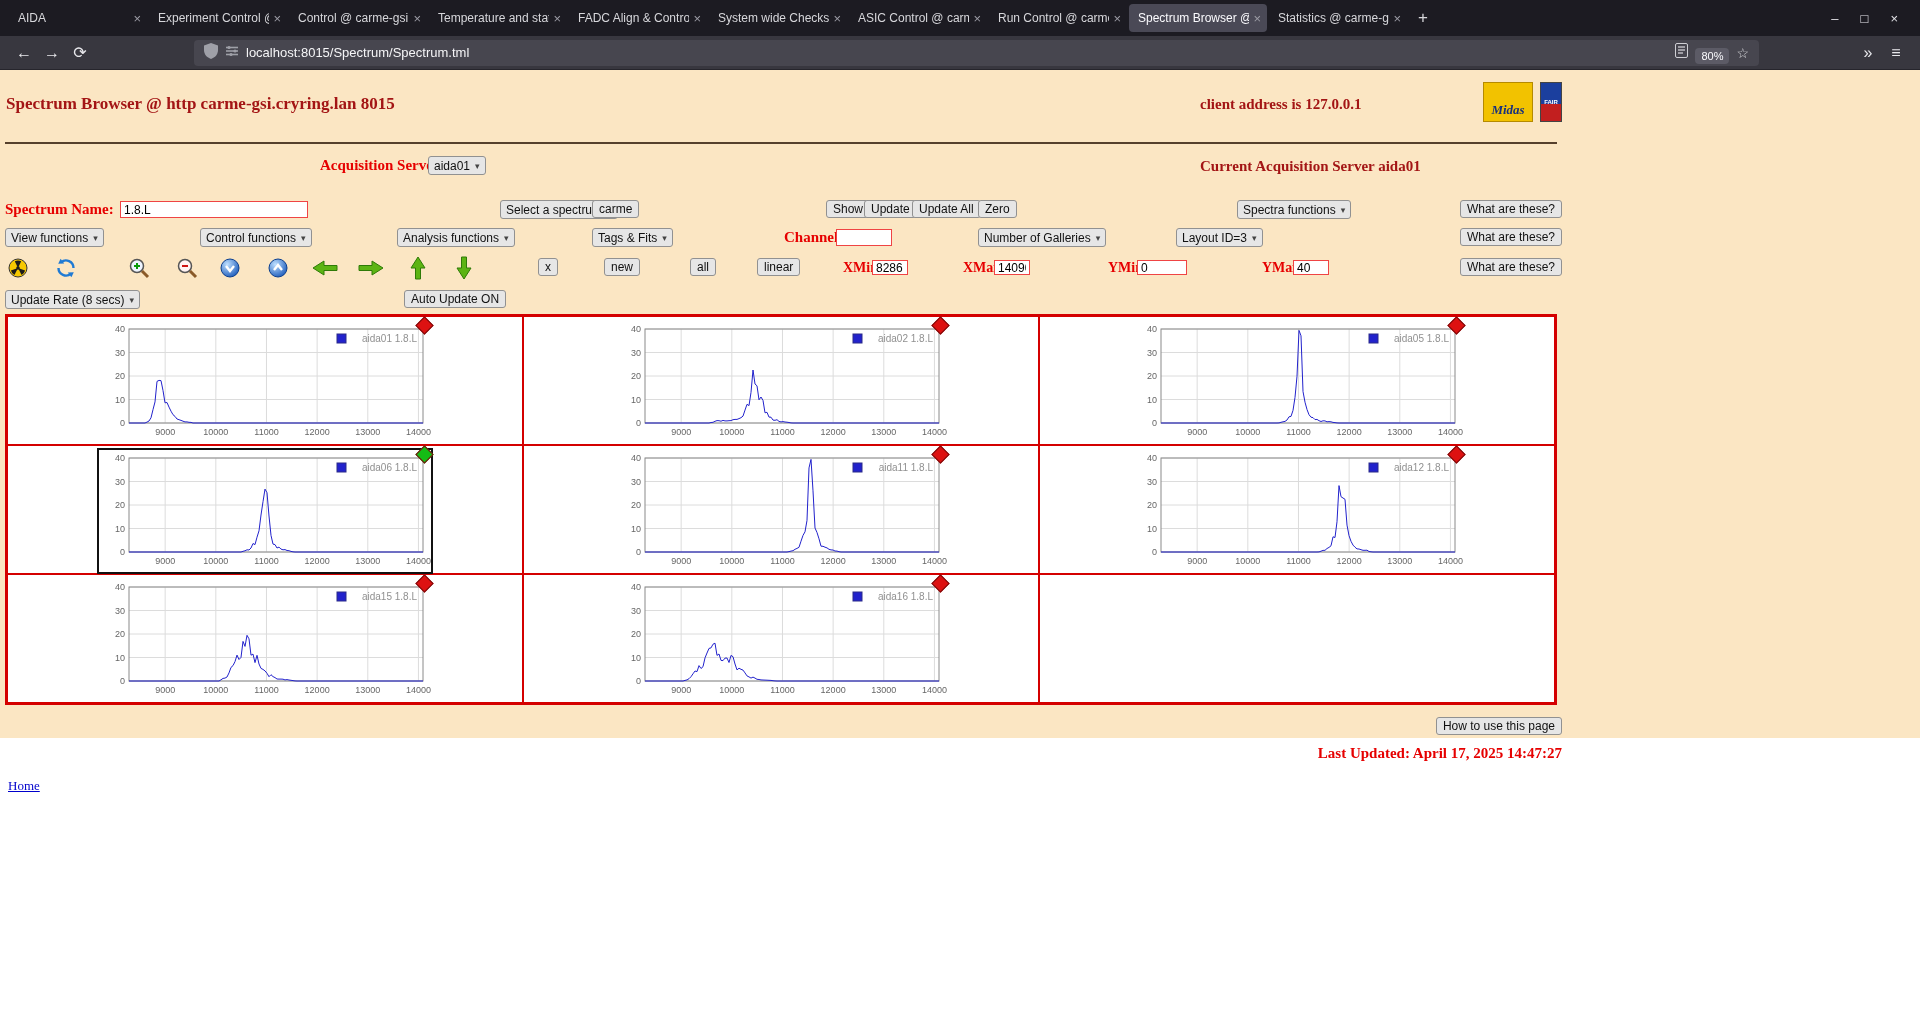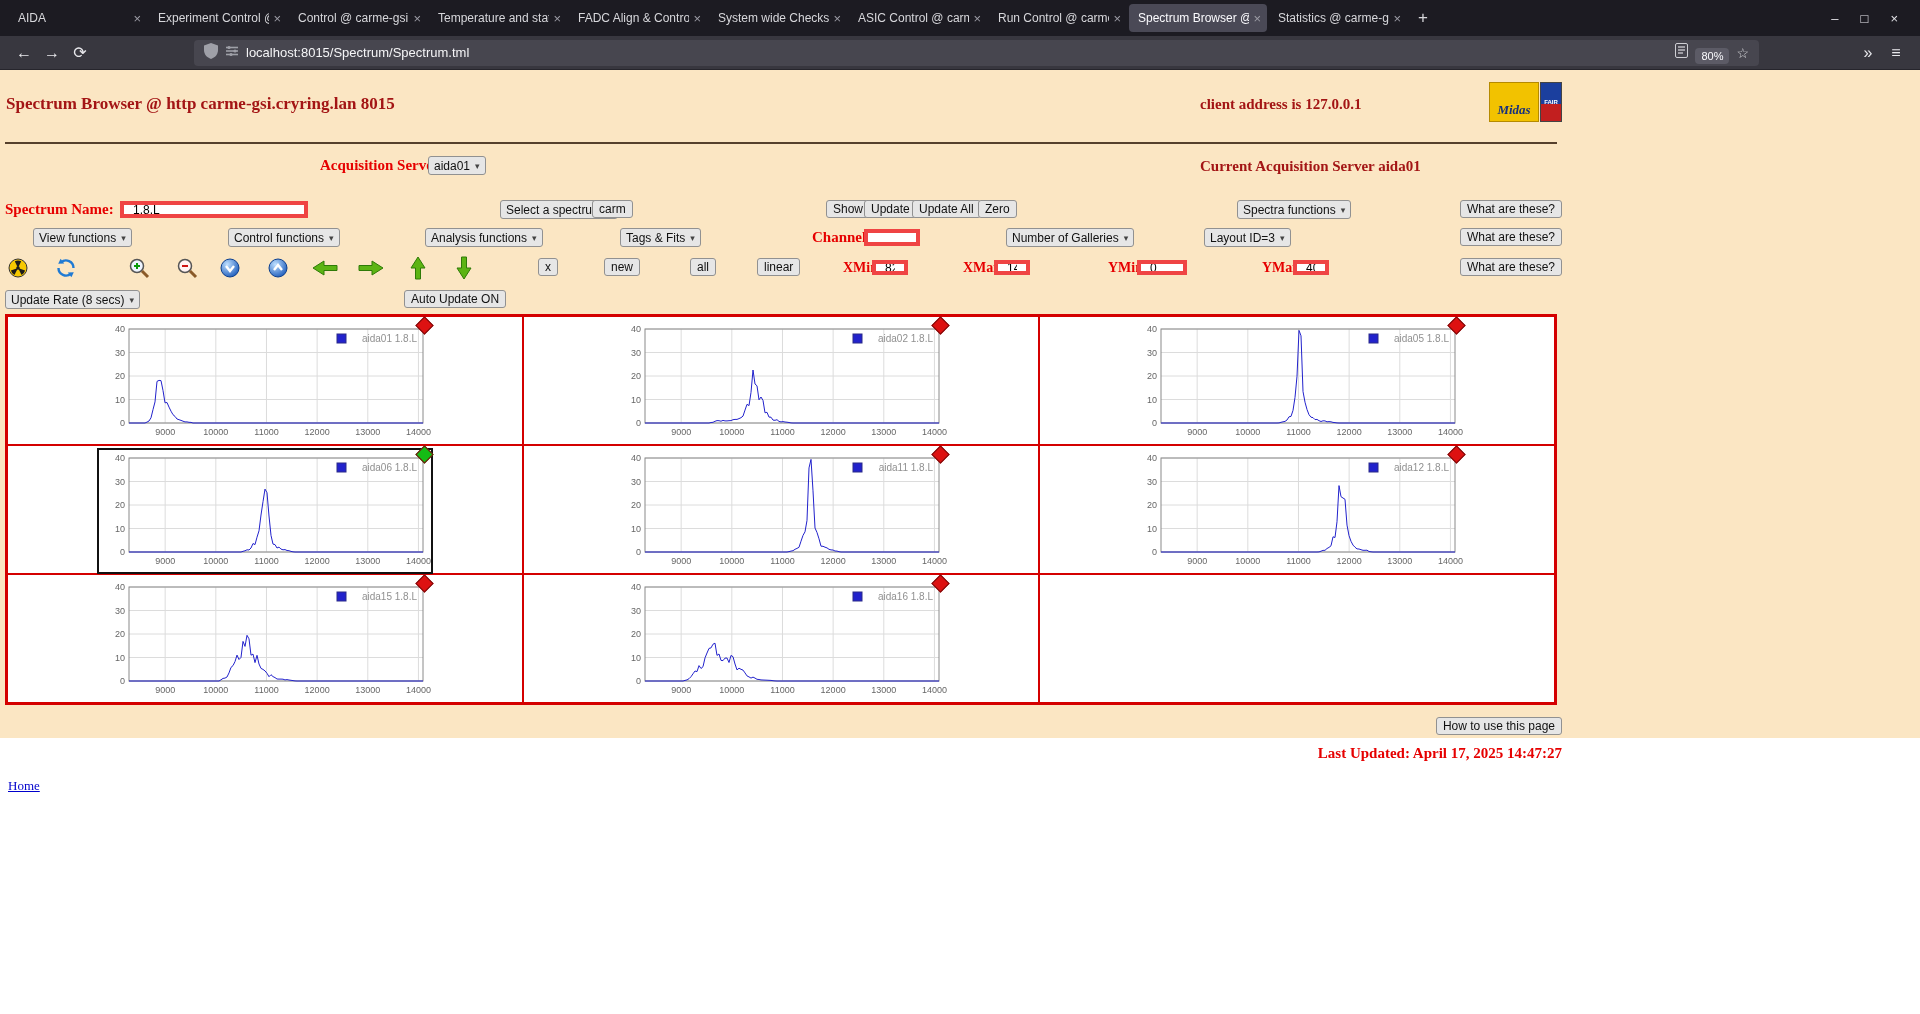--- a/index.html
+++ b/index.html
@@ -23,42 +23,42 @@
   .urltext { color:#f5f5f7; font-size:13px; }
   .ub-spacer { flex:1; }
   .zoompill { background:#5c5b66; color:#fbfbfe; font-size:11px; border-radius:4px; padding:2px 6px;margin-top:6px; }
   .starbtn { color:#d7d7db; font-size:14px; }
   
   .page { background:#fbe6c3; height:668px; position:relative; }
   .content { width:1562px; position:relative; }
   .masthead { position:relative; height:60px; }
   .ptitle { position:absolute; left:6px; top:24px; font:bold 17px "Liberation Serif", serif; color:#a31515; }
   .client { position:absolute; left:1200px; top:26px; font:bold 15px "Liberation Serif", serif; color:#a31515; }
-  .logos { position:absolute; right:0px; top:12px; display:flex; gap:1px; }
+  .logos { position:absolute; right:0px; top:12px; display:flex; gap:7px; }
   .logo-midas { width:50px; height:40px; background:#f2c200; border:1px solid #b58a00; color:#16307e;
                 font:bold italic 13px "Liberation Serif", serif; display:flex; align-items:flex-end; justify-content:center; padding-bottom:3px; }
   .logo-fair { width:22px; height:40px; background:linear-gradient(180deg,#1b3f9e 55%,#c21f1f 55%); border:1px solid #444;
                color:#ffffff; font:bold 6px "Liberation Sans", sans-serif; display:flex; align-items:center; justify-content:center; }
   .rule { border:0; border-top:2px solid #55402c; margin:12px 0 0 5px; width:1552px; }
   .crow { position:relative; }
   .rowB { height:24px; margin-top:12px; }
   .rowC { height:20px; margin-top:20px; }
-  .rowD { height:20px; margin-top:8px;margin-left:28px; }
+  .rowD { height:20px; margin-top:8px; }
   .rowE { height:26px; margin-top:8px; }
   .rowF { height:20px; margin-top:8px; }
   .rlabel { position:absolute; top:1px; font:bold 15px "Liberation Serif", serif; color:#e60000; white-space:nowrap; }
   .rlabel.sm { font-size:14px; top:4px; }
   .current { position:absolute; left:1200px; top:2px; font:bold 15px "Liberation Serif", serif; color:#a31515; }
   .select { position:absolute; top:0; height:19px; background:#e6e6e6; border:1px solid #919191; border-radius:3px;
             display:flex; align-items:center; gap:5px; padding:0 5px; font-size:12px; color:#111; white-space:nowrap; }
   .arr { font-size:9px; color:#444; }
   button { position:absolute; top:0; height:18px; background:#e6e6e6; border:1px solid #919191; border-radius:3px;
            font:12px "Liberation Sans", sans-serif; color:#111; padding:0 6px; white-space:nowrap; }
-  input[type=text] { position:absolute; top:1px; height:17px; background:#fff; border:4px solid #ef4444;
-                     font:12px "Liberation Sans", sans-serif; padding:0 9px; }
+  input[type=text] { position:absolute; top:1px; height:17px; background:#fff; border:1px solid #ef4444;
+                     font:12px "Liberation Sans", sans-serif; padding:0 3px; }
   .ibtn { position:absolute; top:0; display:inline-flex; }
   
   .grid { margin:4px 0 0 5px; width:1552px; border:2px solid #d40000; display:grid;
           grid-template-columns:1fr 1fr 1fr; background:#fff; }
   .cell { border:1px solid #d40000; height:129px; background:#fff; display:flex; justify-content:center;
           align-items:flex-start; padding-top:4px; position:relative; }
   .plotwrap { position:relative; width:332px; height:122px; }
   .plotwrap.selected { outline:2px solid #111; }
   .diamond { position:absolute; right:0px; top:-2px; width:13px; height:13px; transform:rotate(45deg);
              background:#dd1111; border:1px solid #7a0c0c; }
@@ -187,21 +187,21 @@
     <span class="current">Current Acquisition Server aida01</span>
   </div>
 
   <div class="crow rowC">
     <span class="rlabel" style="left:5px">Spectrum Name:</span>
     <input type="text" style="left: 120px; width: 188px;" value="1.8.L">
     <div class="select" style="left:500px">
           <span>Select a spectrum</span>
           <span class="arr">▾</span>
         </div>
-    <button style="left:592px">carm</button>
+    <button style="left:592px">carme</button>
     <button style="left:826px">Show</button>
     <button style="left:864px">Update</button>
     <button style="left:912px">Update All</button>
     <button style="left:978px">Zero</button>
     <div class="select" style="left:1237px">
           <span>Spectra functions</span>
           <span class="arr">▾</span>
         </div>
     <button style="right:0px">What are these?</button>
   </div>

